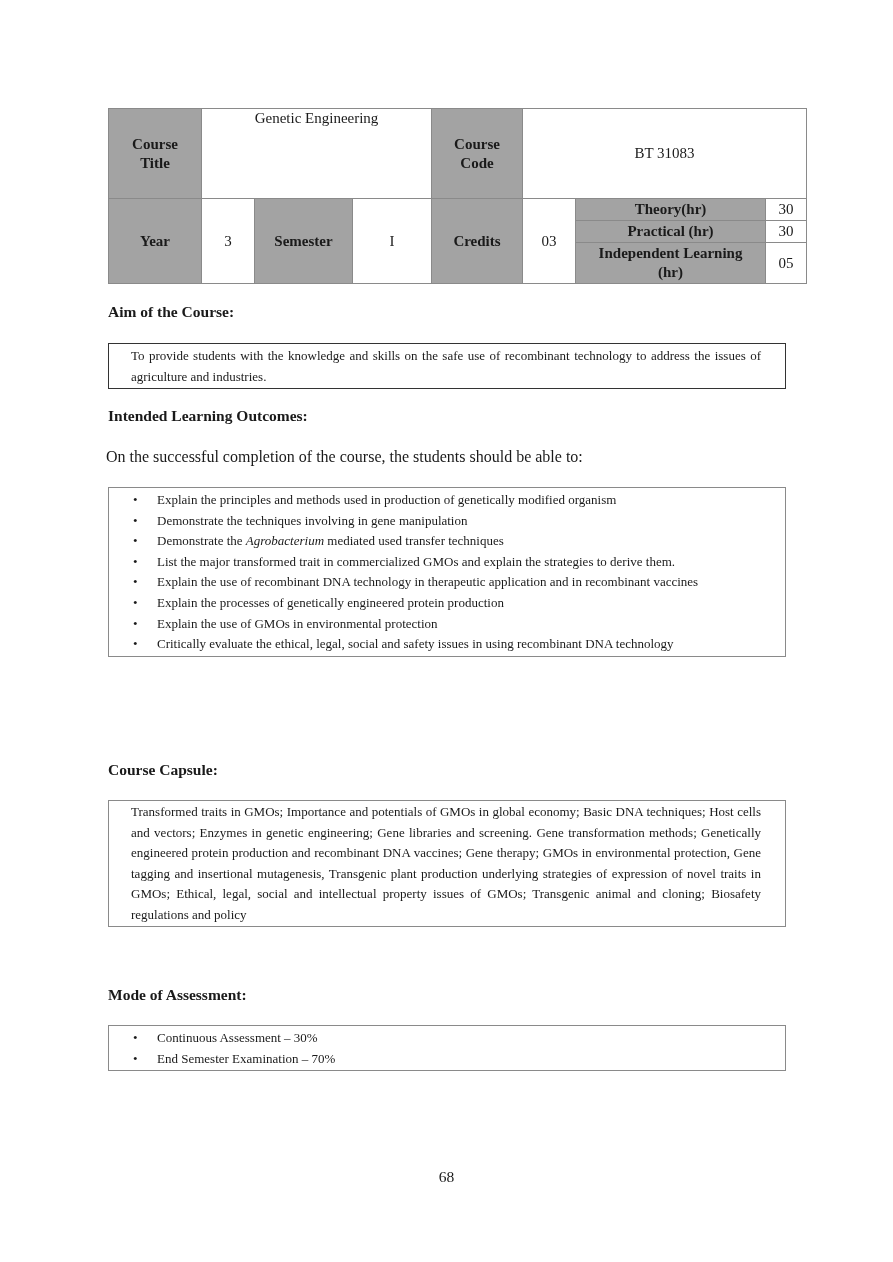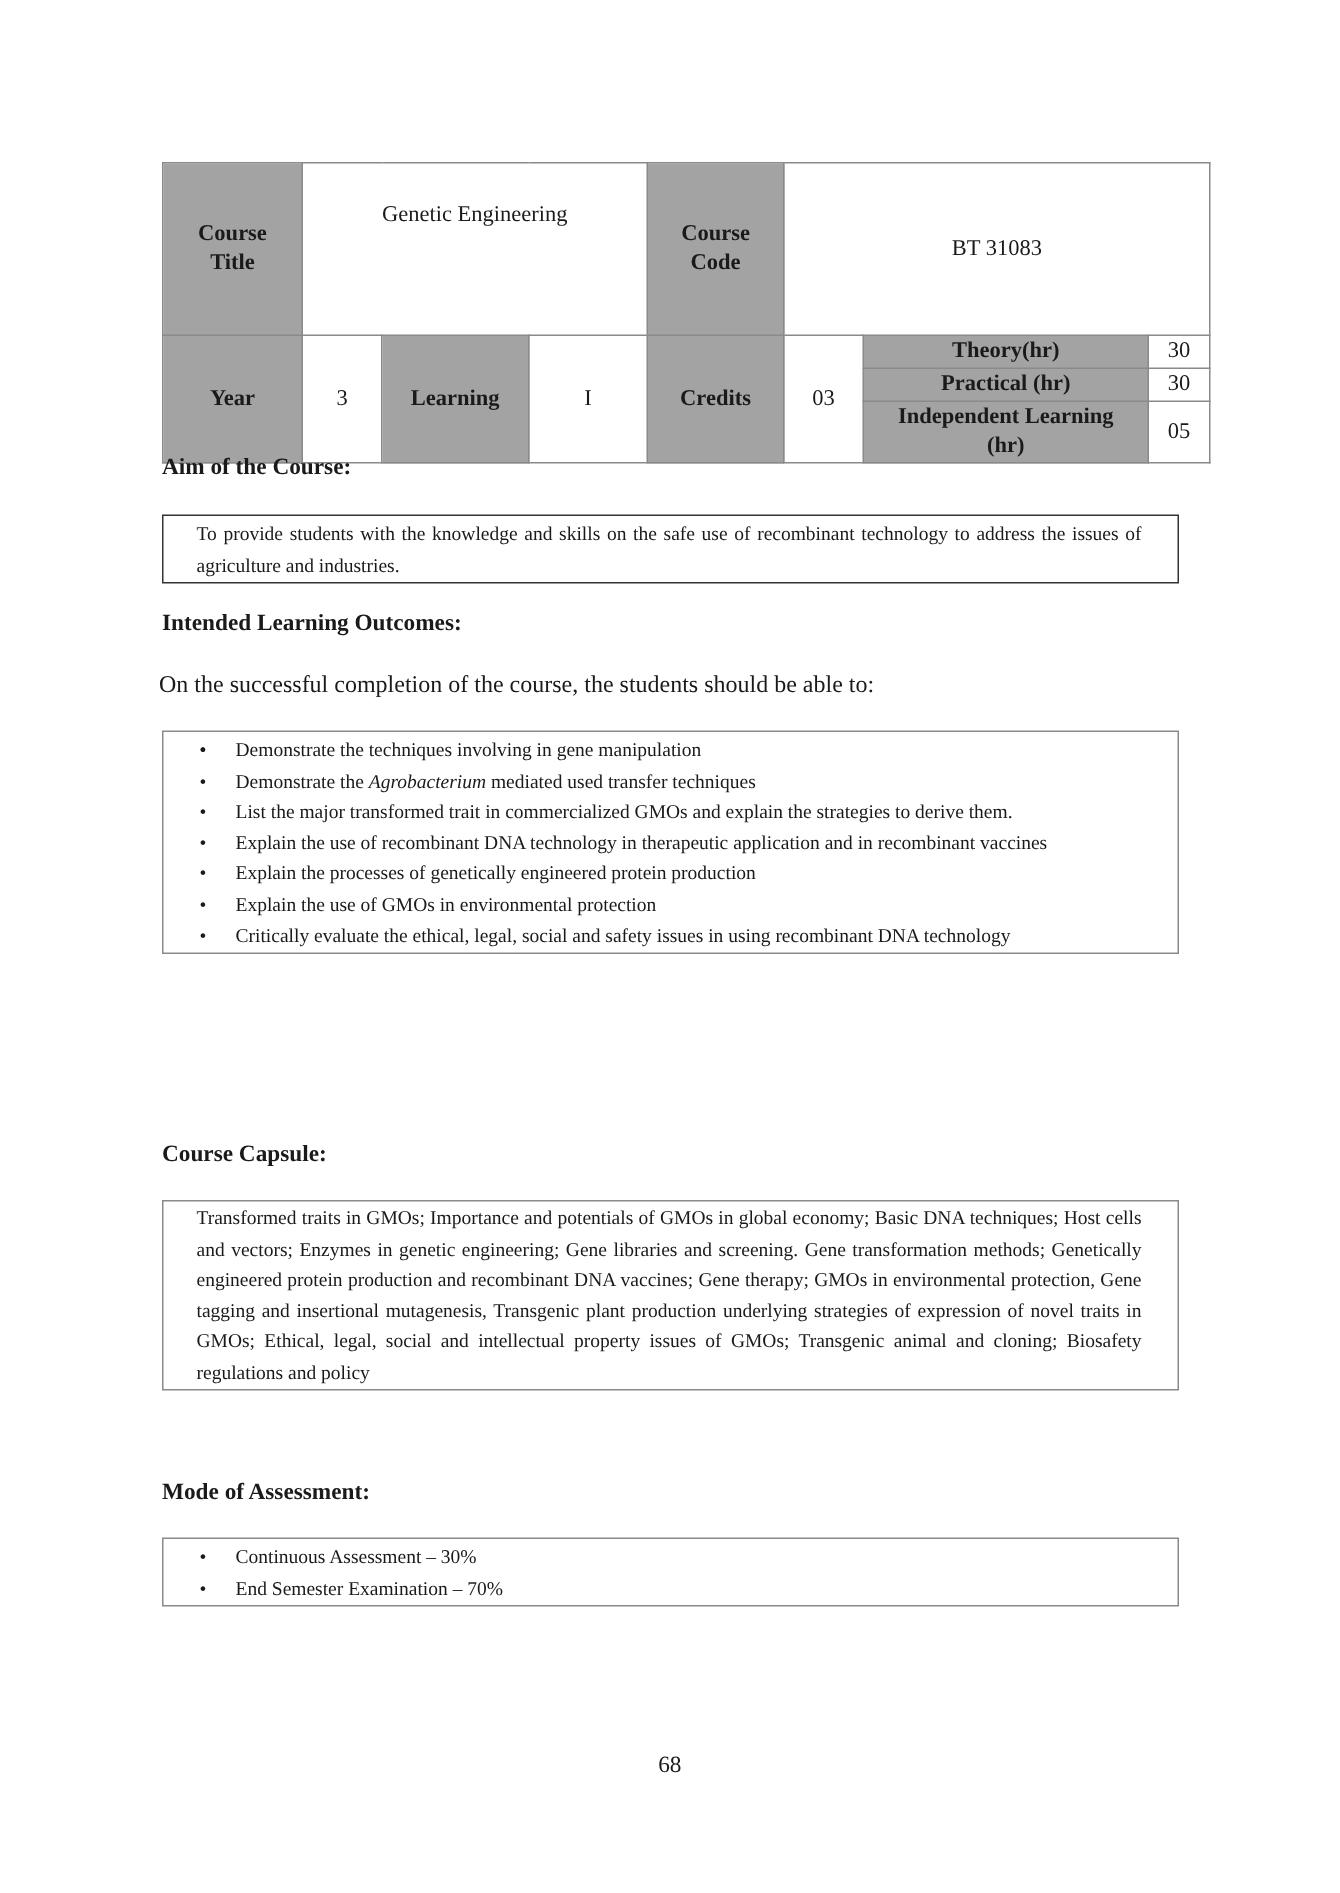--- a/index.html
+++ b/index.html
@@ -31,28 +31,28 @@
       <col style="width:98px">
       <col style="width:79px">
     <col style="width:91px">
       <col style="width:53px">
       <col style="width:190px">
       <col style="width:41px">
   </colgroup>
   <tbody>
       <tr class="r1">
     <td class="hd" style="padding:0 14px;">Course Title</td>
-    <td colspan="3" style="vertical-align:top;padding-top:25px;margin-left:38px;">Genetic Engineering</td>
+    <td colspan="3" style="vertical-align:top;margin-left:38px;">Genetic Engineering</td>
     <td class="hd" style="padding:0 16px;">Course Code</td>
     <td colspan="3">BT 31083</td>
   </tr>
   <tr class="sub">
     <td class="hd" rowspan="3">Year</td>
     <td rowspan="3">3</td>
-    <td class="hd" rowspan="3">Learning</td>
+    <td class="hd" rowspan="3">Semester</td>
     <td rowspan="3">I</td>
     <td class="hd" rowspan="3">Credits</td>
     <td rowspan="3">03</td>
     <td class="hd">Theory(hr)</td>
     <td>30</td>
   </tr>
   <tr class="sub">
     <td class="hd">Practical (hr)</td>
     <td>30</td>
   </tr>
@@ -66,21 +66,21 @@
 <div class="sec-h serif" style="top:303px;">Aim of the Course:</div>
 <div class="box aimbox serif" style="top:343px; padding:2px 0 1px 0;">
   <div class="txt">To provide students with the knowledge and skills on the safe use of recombinant technology to address the issues of agriculture and industries.</div>
 </div>
 
 <div class="sec-h serif" style="top:407px;">Intended Learning Outcomes:</div>
 <div class="plain serif" style="top:448px;">On the successful completion of the course, the students should be able to:</div>
 
 <div class="box serif" style="top:487px; padding:2px 0 1px 0;">
   <ul class="bl">
-    <li><span class="dot">•</span></li>
+    <li><span class="dot">•</span><span>Explain the principles and methods used in production of genetically modified organism</span></li>
     <li><span class="dot">•</span><span>Demonstrate the techniques involving in gene manipulation</span></li>
     <li><span class="dot">•</span><span>Demonstrate the </span><i>Agrobacterium</i><span> mediated used transfer techniques</span></li>
     <li><span class="dot">•</span><span>List the major transformed trait in commercialized GMOs and explain the strategies to derive them.</span></li>
     <li><span class="dot">•</span><span>Explain the use of recombinant DNA technology in therapeutic application and in recombinant vaccines</span></li>
     <li><span class="dot">•</span><span>Explain the processes of genetically engineered protein production</span></li>
     <li><span class="dot">•</span><span>Explain the use of GMOs in environmental protection</span></li>
     <li><span class="dot">•</span><span>Critically evaluate the ethical, legal, social and safety issues in using recombinant DNA technology</span></li>
   </ul>
 </div>
 

